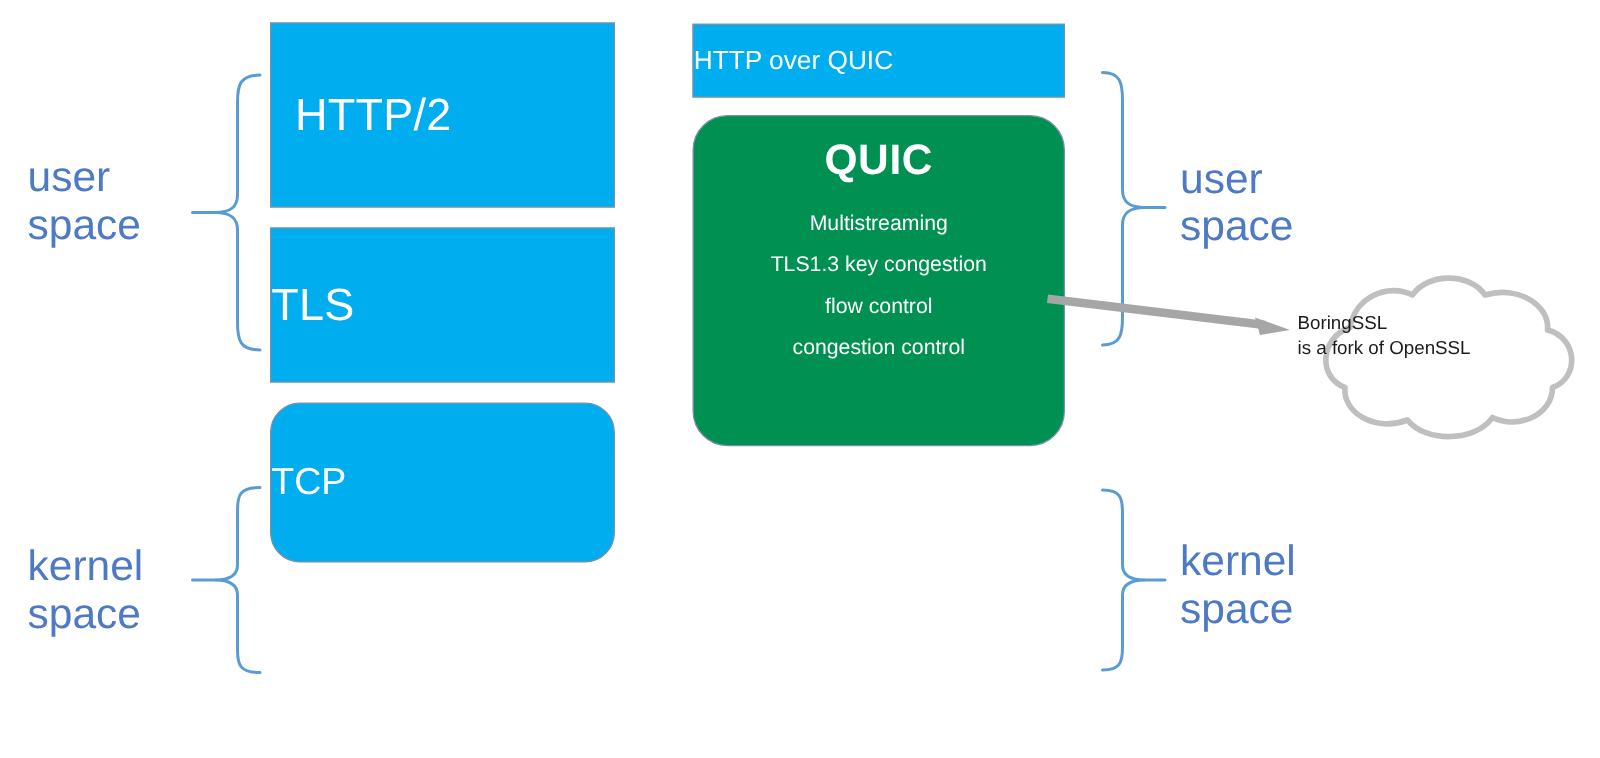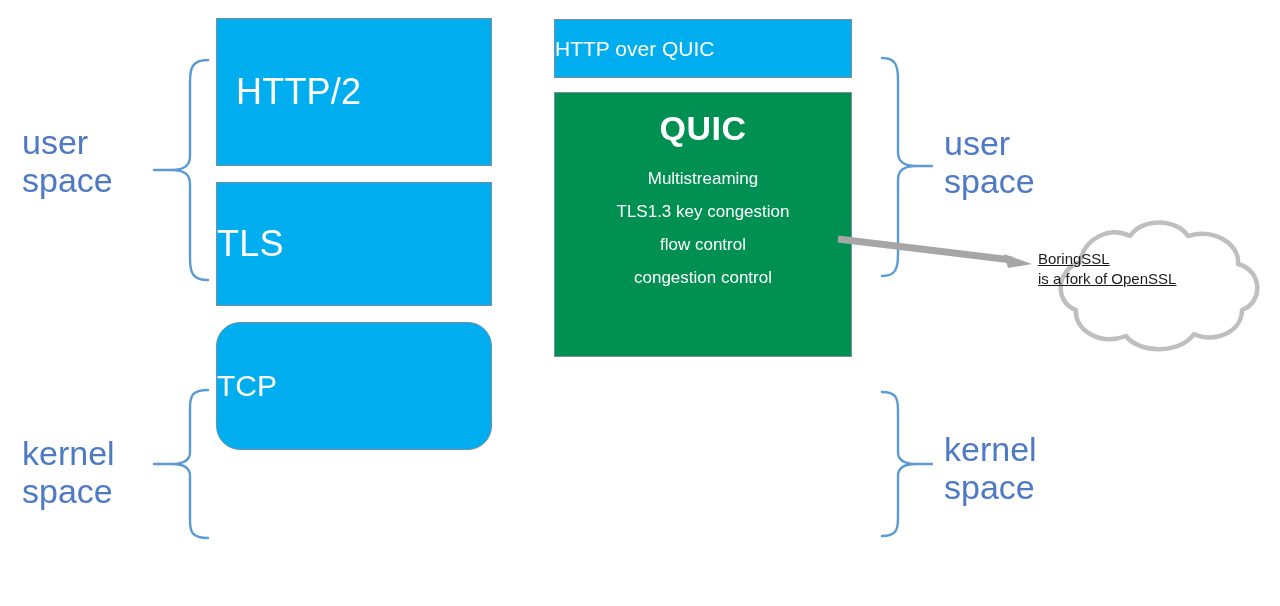--- a/index.html
+++ b/index.html
@@ -20,21 +20,21 @@
   .box {
     position: absolute;
     box-sizing: border-box;
     border: 1px solid #7a8fa6;
     display: flex;
     align-items: center;
     color: #ffffff;
     text-align: center;
   }
   .box-blue { background: #00AEEF; }
-  .box-green { background: #009051; }
+  .box-green { background: #009051; border-radius: 28px; }
 
   .lbl-xl   { font-size: 36px; font-weight: 400; letter-spacing: 0.2px; }
   .lbl-lg   { font-size: 30px; font-weight: 400; }
   .lbl-md   { font-size: 21px; font-weight: 400; }
 
   .quic-stack {
     display: flex;
     flex-direction: column;
     align-items: center;
     justify-content: flex-start;
@@ -72,21 +72,20 @@
 
   .cloud { position: absolute; }
   .cloud svg { display: block; }
   .cloud-text {
     position: absolute;
     color: #1b1b1b;
     font-size: 15px;
     line-height: 1.35;
     text-align: left;
     white-space: pre-line;
-    text-decoration: underline;
   }
   .arrow { position: absolute; }
 </style>
 </head>
 <body>
 
 <div id="canvas">
 
   <div class="space-label" style="left:22px; top:123px;">user
 space</div>

